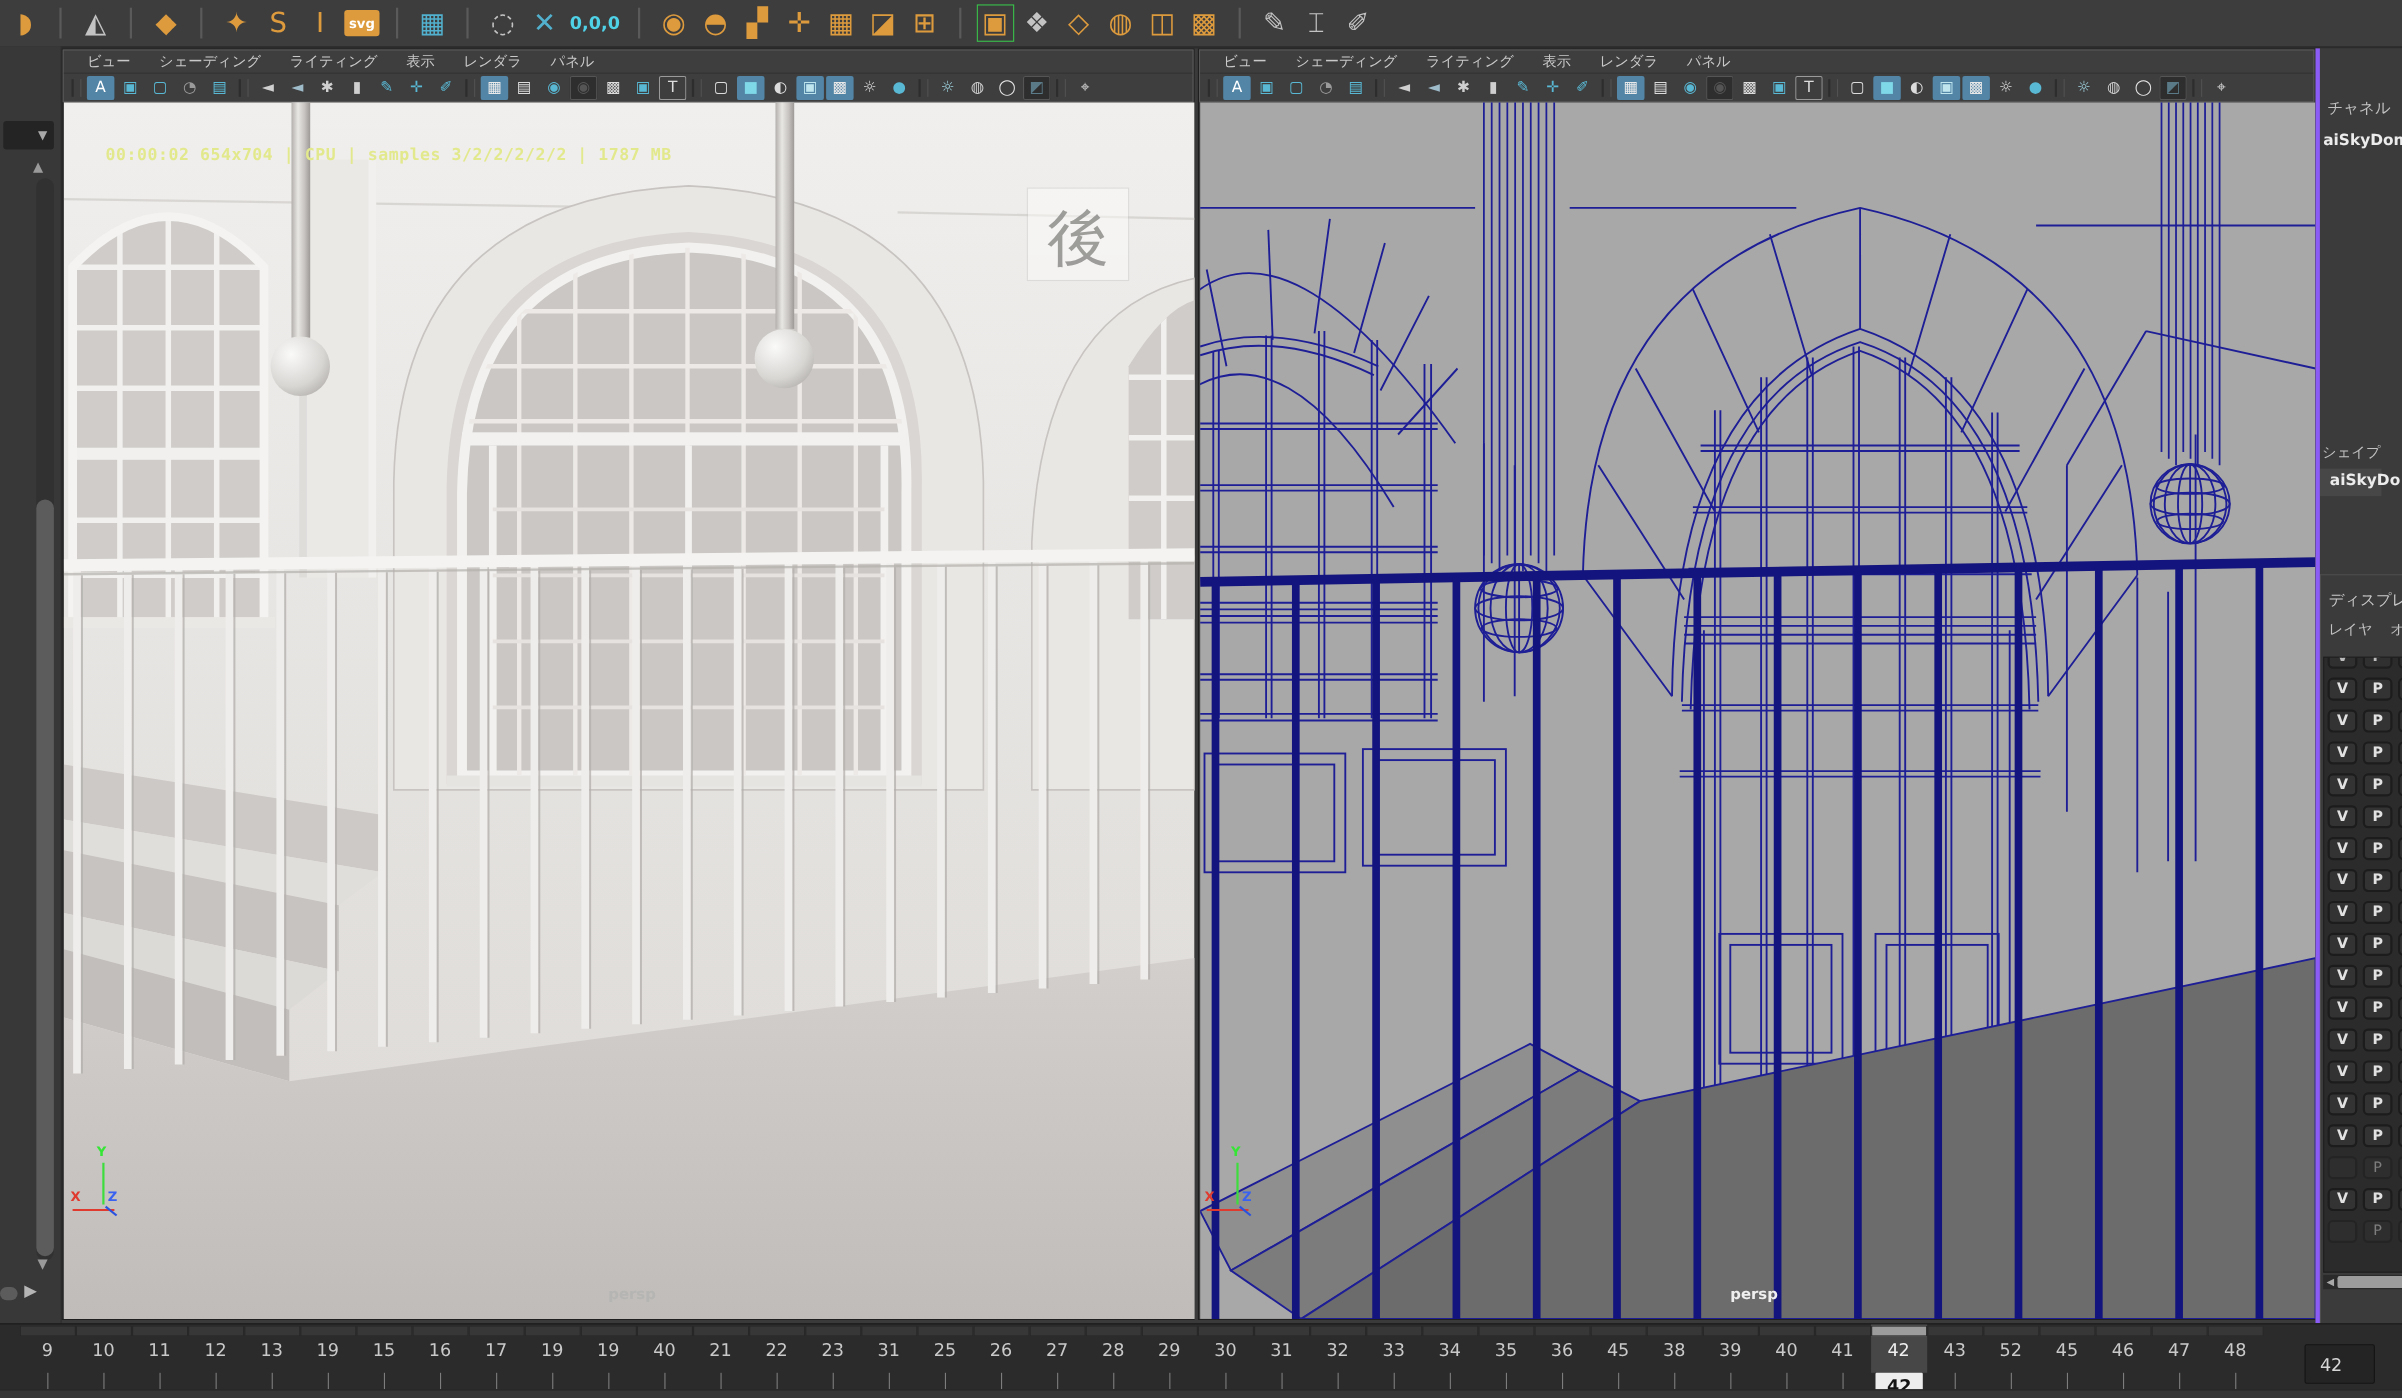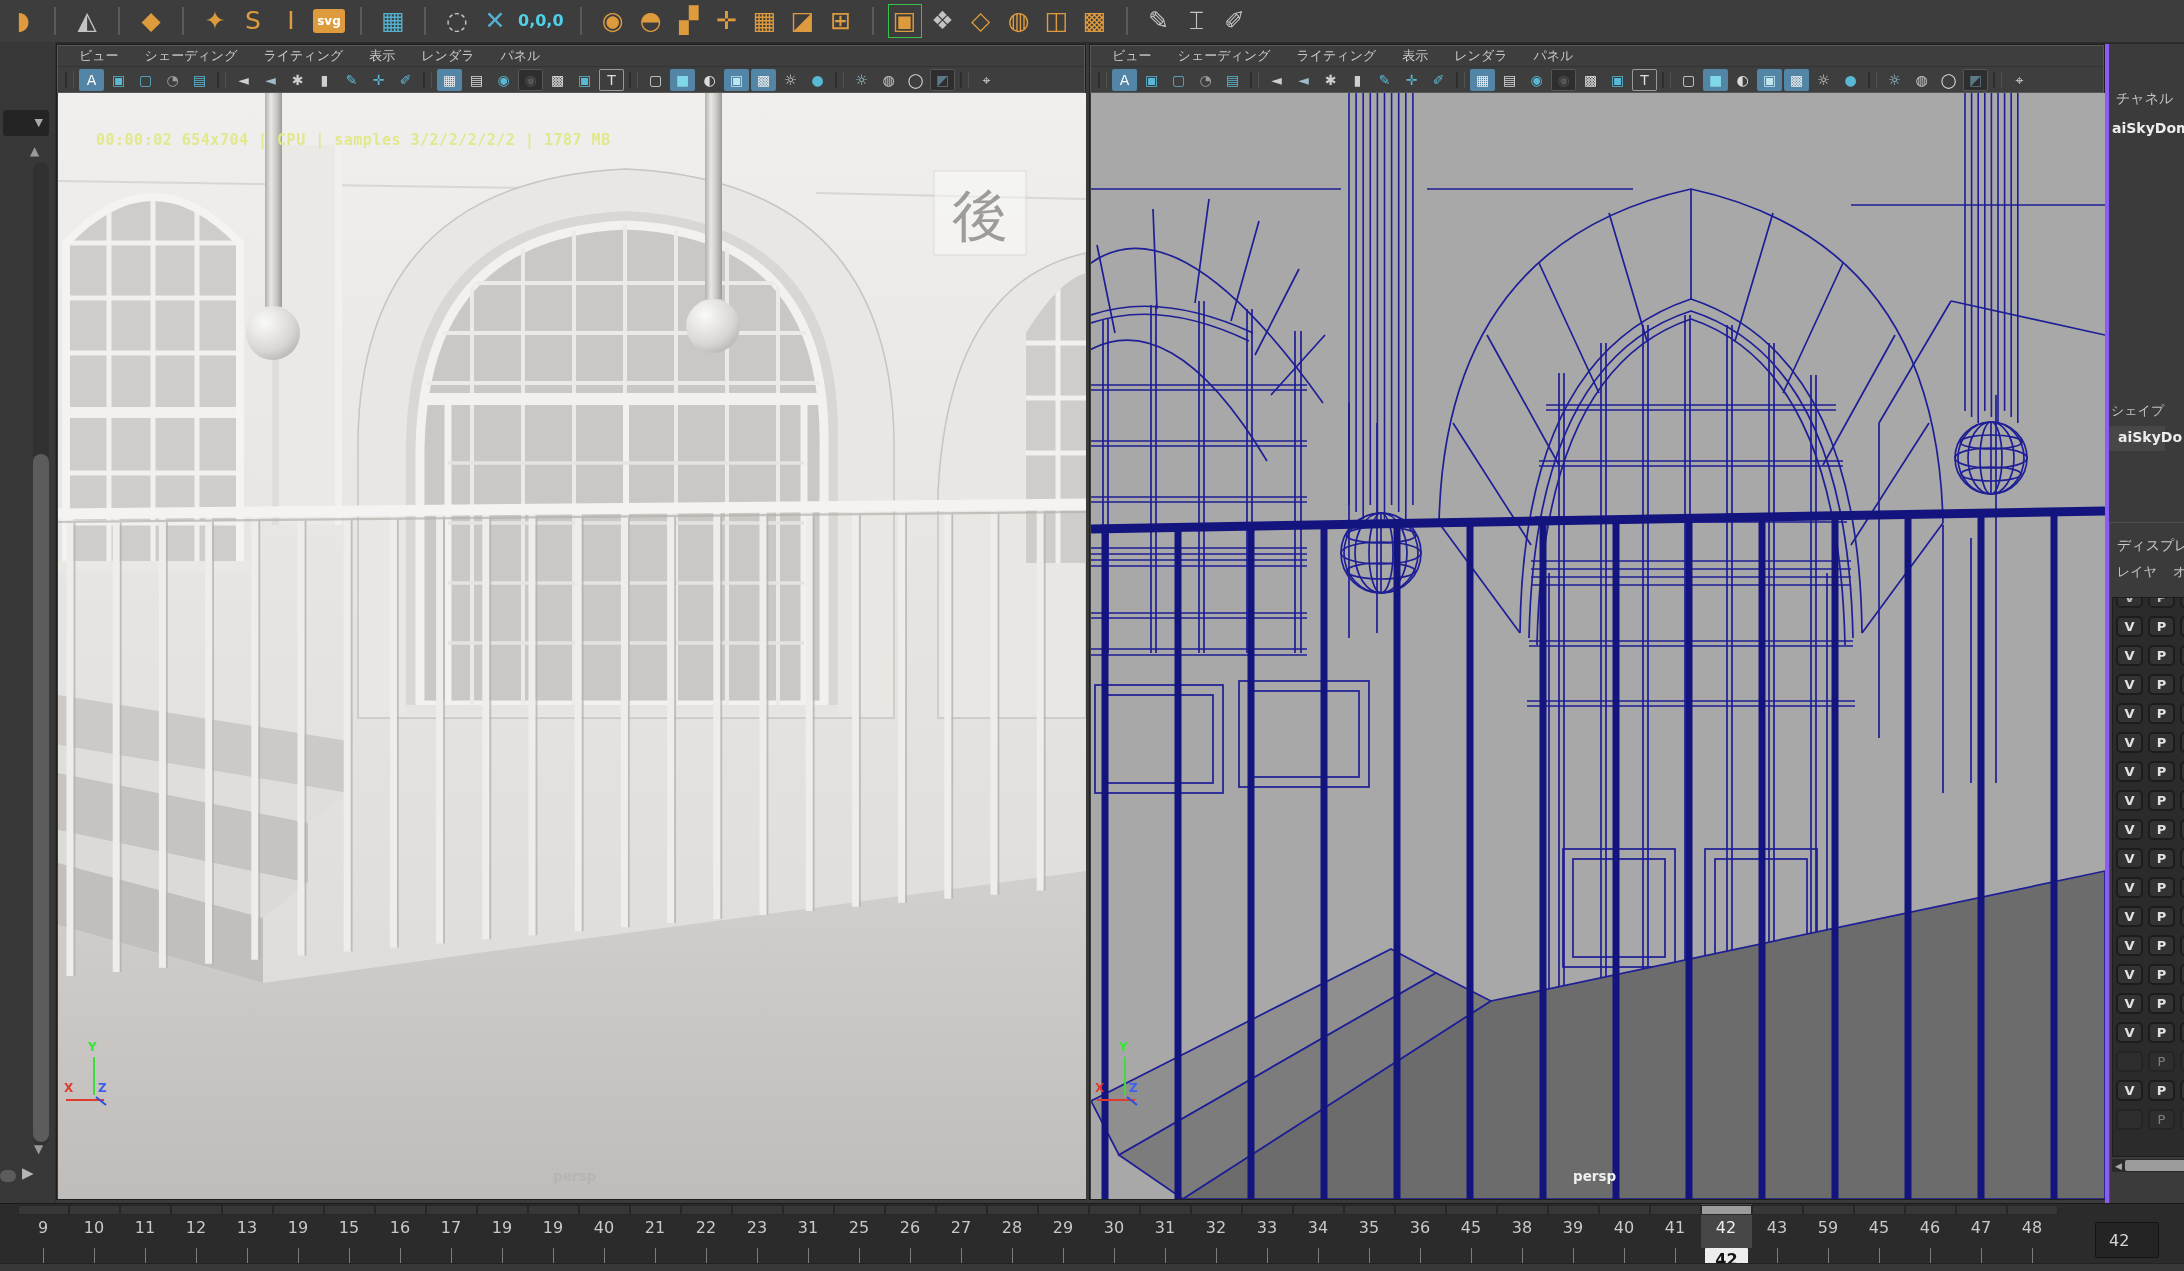--- a/index.html
+++ b/index.html
@@ -774,21 +774,21 @@
       <div class="tl-cache" style="left: 1649.5px; width: 51px;"></div>
       <div class="tl-num" style="left: 1675px;">41</div>
       <div class="tl-tick" style="left: 1675px;"></div>
       <div class="tl-cache active" style="left: 1700.5px; width: 51px;"></div>
       <div class="tl-num cur" style="left: 1726px;">42</div>
       <div class="tl-tick" style="left: 1726px;"></div>
       <div class="tl-cache" style="left: 1751.5px; width: 51px;"></div>
       <div class="tl-num" style="left: 1777px;">43</div>
       <div class="tl-tick" style="left: 1777px;"></div>
       <div class="tl-cache" style="left: 1802.5px; width: 51px;"></div>
-      <div class="tl-num" style="left: 1828px;">59</div>
+      <div class="tl-num" style="left: 1828px;">52</div>
       <div class="tl-tick" style="left: 1828px;"></div>
       <div class="tl-cache" style="left: 1853.5px; width: 51px;"></div>
       <div class="tl-num" style="left: 1879px;">45</div>
       <div class="tl-tick" style="left: 1879px;"></div>
       <div class="tl-cache" style="left: 1904.5px; width: 51px;"></div>
       <div class="tl-num" style="left: 1930px;">46</div>
       <div class="tl-tick" style="left: 1930px;"></div>
       <div class="tl-cache" style="left: 1955.5px; width: 51px;"></div>
       <div class="tl-num" style="left: 1981px;">47</div>
       <div class="tl-tick" style="left: 1981px;"></div>

